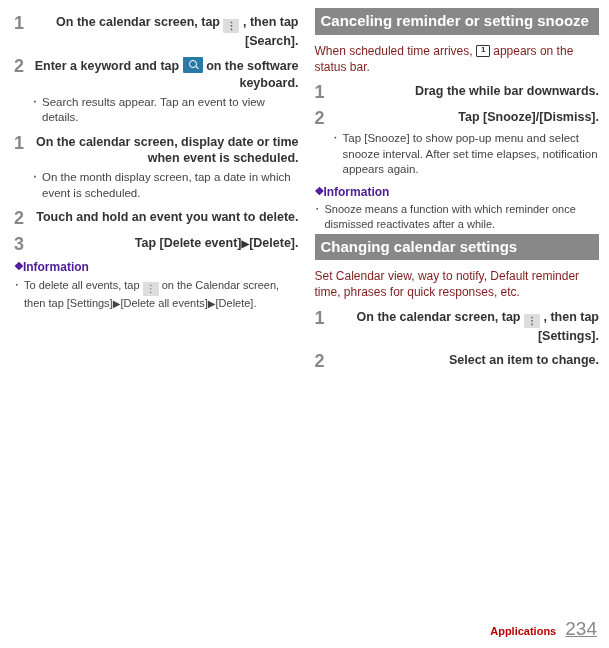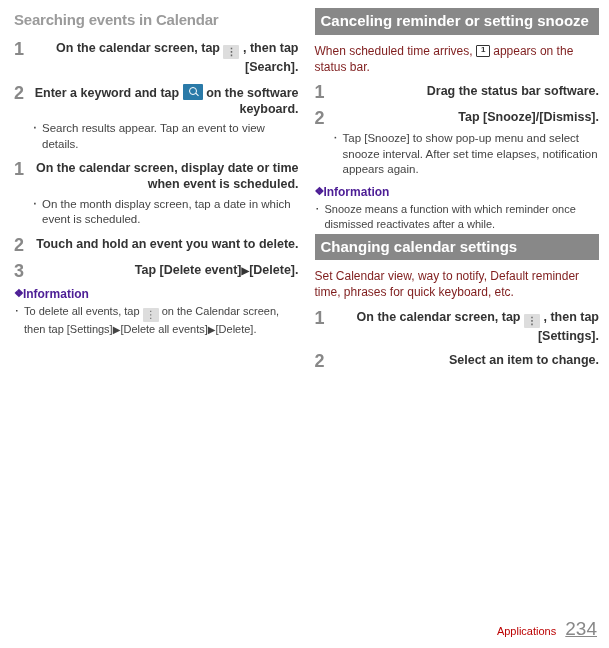--- a/index.html
+++ b/index.html
@@ -25,31 +25,30 @@
   .icon-box { display: inline-block; width: 16px; height: 14px; background: #ddd; vertical-align: -3px; text-align: center; line-height: 14px; font-size: 9px; color: #666; border-radius: 1px; }
   .icon-dots::after { content: "⋮"; font-size: 10px; color: #666; }
   .icon-search { display: inline-block; width: 20px; height: 16px; background: #2a7aa8; vertical-align: -3px; position: relative; border-radius: 1px; }
   .icon-search::after { content: ""; position: absolute; width: 6px; height: 6px; border: 1.3px solid #fff; border-radius: 50%; top: 3px; left: 6px; }
   .icon-search::before { content: ""; position: absolute; width: 4px; height: 1.3px; background: #fff; top: 10px; left: 12px; transform: rotate(45deg); }
   .icon-alarm { display: inline-block; width: 14px; height: 12px; border: 1px solid #333; vertical-align: -2px; position: relative; border-radius: 1px; }
   .icon-alarm::after { content: "1"; position: absolute; font-size: 8px; top: -1px; left: 4px; color: #333; font-weight: bold; }
   .arrow { font-size: 10px; vertical-align: 0; }
   .para { font-size: 12px; color: #7f1d1d; margin: 4px 0 8px 0; }
   .footer { position: absolute; bottom: 6px; right: 12px; font-size: 11px; }
-  .footer-label { color: #b00; font-weight: 400; margin-right: 6px; }
+  .footer-label { color: #b00; font-weight: 700; margin-right: 6px; }
   .footer-num { color: #888; font-size: 19px; text-decoration: underline; }
 </style>
 </head>
 <body>
 
 <div class="page">
 
   <div class="col col-left">
 
-    <div class="heading-gray">Searching events in Calendar</div>
 
     <div class="step">
       <div class="step-num">1</div>
       <div class="step-body">
         <div class="step-title">
           <span>On the calendar screen, tap </span><span class="icon-box icon-dots"></span><span> , then tap [Search].</span>
         </div>
       </div>
     </div>
 
@@ -108,21 +107,21 @@
 
     <div class="heading-box">Canceling reminder or setting snooze</div>
 
     <div class="para">
       <span>When scheduled time arrives, </span><span class="icon-alarm"></span><span> appears on the status bar.</span>
     </div>
 
     <div class="step">
       <div class="step-num">1</div>
       <div class="step-body">
-        <div class="step-title">Drag the status bar software.</div>
+        <div class="step-title">Drag the while bar downwards.</div>
       </div>
     </div>
 
     <div class="step">
       <div class="step-num">2</div>
       <div class="step-body">
         <div class="step-title">Tap [Snooze]/[Dismiss].</div>
       </div>
     </div>
     <div class="bullet">
@@ -131,21 +130,21 @@
     </div>
 
     <div class="info-head"><span class="diamond">❖</span><span>Information</span></div>
     <div class="info-bullet">
       <div class="info-dot">･</div>
       <div class="info-txt">Snooze means a function with which reminder once dismissed reactivates after a while.</div>
     </div>
 
     <div class="heading-box" style="margin-top:0;">Changing calendar settings</div>
 
-    <div class="para">Set Calendar view, way to notify, Default reminder time, phrases for quick keyboard, etc.</div>
+    <div class="para">Set Calendar view, way to notify, Default reminder time, phrases for quick responses, etc.</div>
 
     <div class="step">
       <div class="step-num">1</div>
       <div class="step-body">
         <div class="step-title">
           <span>On the calendar screen, tap </span><span class="icon-box icon-dots"></span><span> , then tap [Settings].</span>
         </div>
       </div>
     </div>
 

